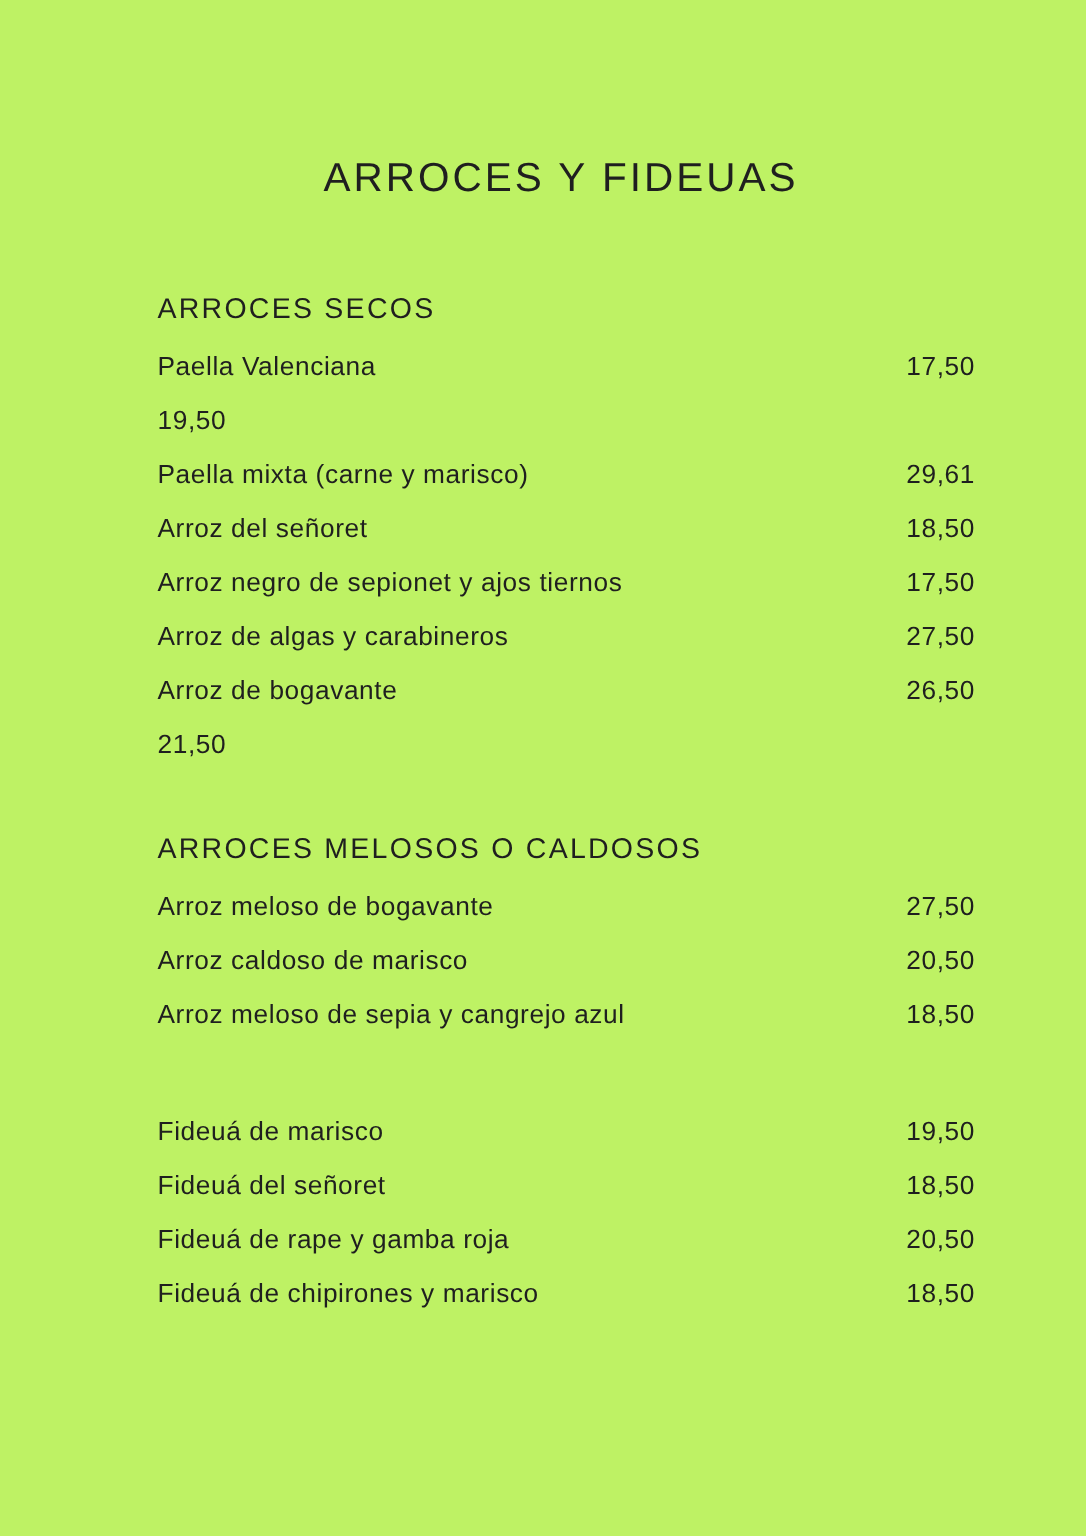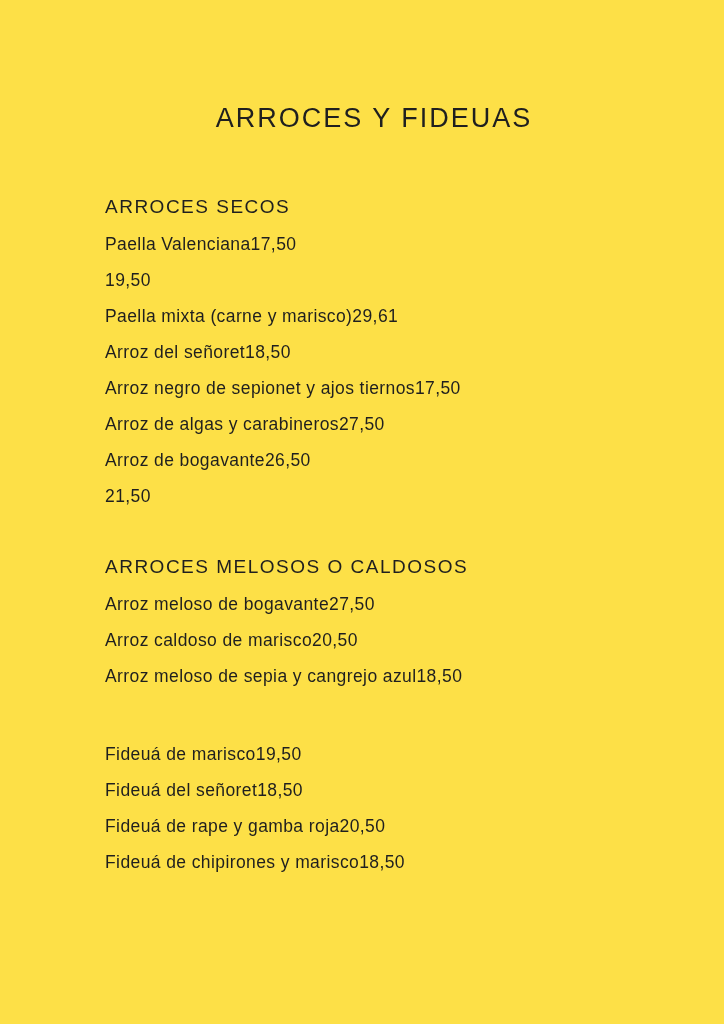--- a/index.html
+++ b/index.html
@@ -5,21 +5,21 @@
   html, body {
     margin: 0;
     padding: 0;
     background: #ffffff;
   }
   .page {
     position: relative;
     width: 724px;
     height: 1024px;
     margin: 0 auto;
-    background: #fde047;
+    background: #bef264;
     color: #1f1f1f;
     font-family: cursive, sans-serif;
     overflow: hidden;
     box-sizing: border-box;
   }
   .content {
     padding: 0 74px 0 105px;
     box-sizing: border-box;
   }
   .doc-title {
@@ -38,21 +38,21 @@
     line-height: 22px;
     letter-spacing: 1.5px;
     font-weight: 400;
     margin: 0 0 8px 0;
   }
   .rows { margin: 0; padding: 0; list-style: none; }
   .row {
     height: 36px;
     display: flex;
     align-items: center;
-    justify-content: flex-start;
+    justify-content: space-between;
     font-size: 17.5px;
     letter-spacing: 0.4px;
   }
   .item-name { white-space: nowrap; }
   .item-price { white-space: nowrap; }
 </style>
 </head>
 <body>
 
 <div class="page">

